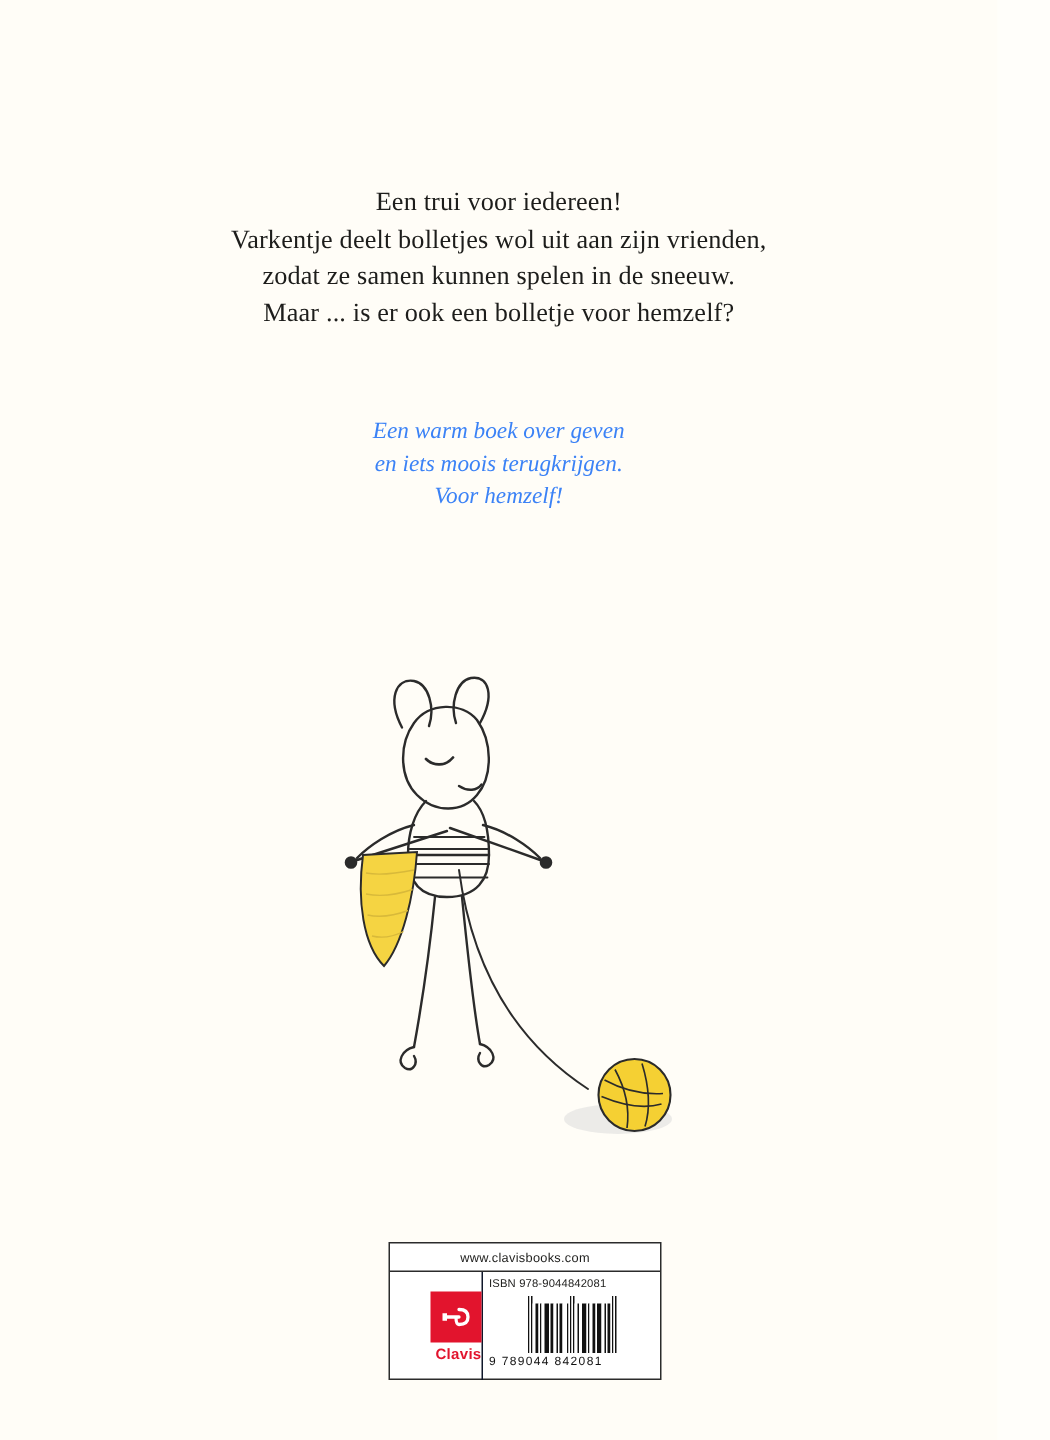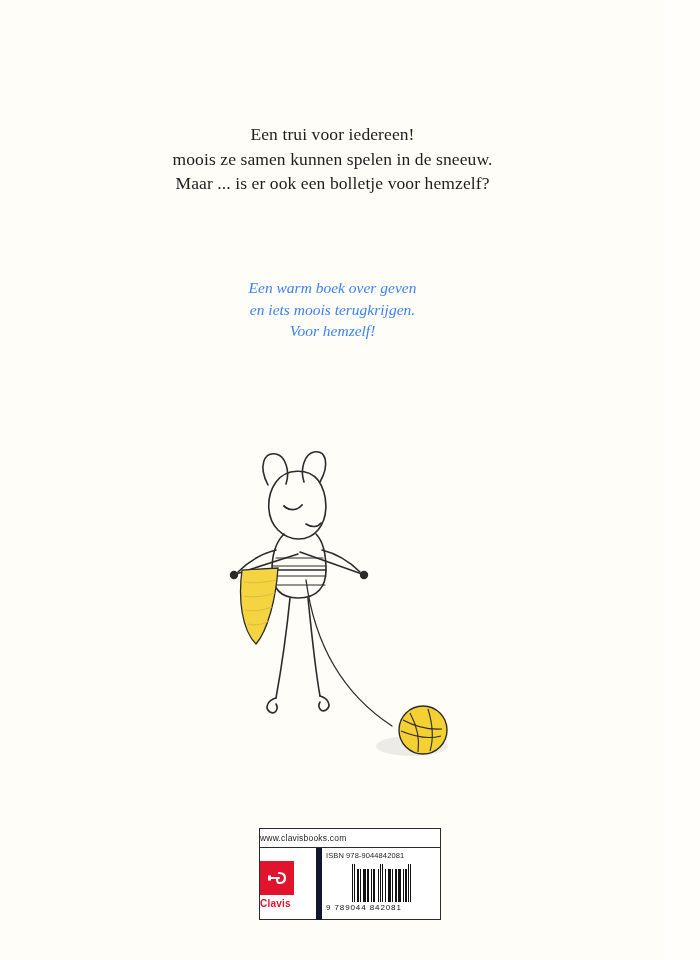--- a/index.html
+++ b/index.html
@@ -80,37 +80,38 @@
     top: 828px;
     width: 182px;
     height: 92px;
     border: 1px solid #2b2b2b;
     background: #ffffff;
     box-sizing: border-box;
   }
   .isbn-url {
     height: 18px;
     border-bottom: 1px solid #2b2b2b;
+    text-align: center;
     font-family: "Liberation Sans", sans-serif;
     font-size: 8.5px;
     line-height: 18px;
     color: #1d1d1b;
     letter-spacing: 0.2px;
   }
   .isbn-body {
     position: relative;
     height: 72px;
     display: flex;
   }
   .publisher-logo {
     width: 62px;
-    border-right: 6px solid #0f172a;
+    border-right: 1px solid #0f172a;
     display: flex;
     flex-direction: column;
-    align-items: flex-start;
+    align-items: flex-end;
     justify-content: center;
     box-sizing: border-box;
     padding-top: 2px;
   }
   .logo-mark {
     width: 34px;
     height: 34px;
     background: #e2142d;
     display: flex;
     align-items: center;
@@ -161,21 +162,22 @@
 </head>
 <body>
 
 <div class="page">
 
   <div class="cover"></div>
   <div class="spine-band"></div>
 
   <div class="blurb">
     <div>Een trui voor iedereen!</div>
-    <div>moois ze samen kunnen spelen in de sneeuw.</div>
+    <div>Varkentje deelt bolletjes wol uit aan zijn vrienden,</div>
+    <div>zodat ze samen kunnen spelen in de sneeuw.</div>
     <div>Maar ... is er ook een bolletje voor hemzelf?</div>
   </div>
 
   <div class="tagline">
     <div>Een warm boek over geven</div>
     <div>en iets moois terugkrijgen.</div>
     <div>Voor hemzelf!</div>
   </div>
 
   <div class="illustration">

